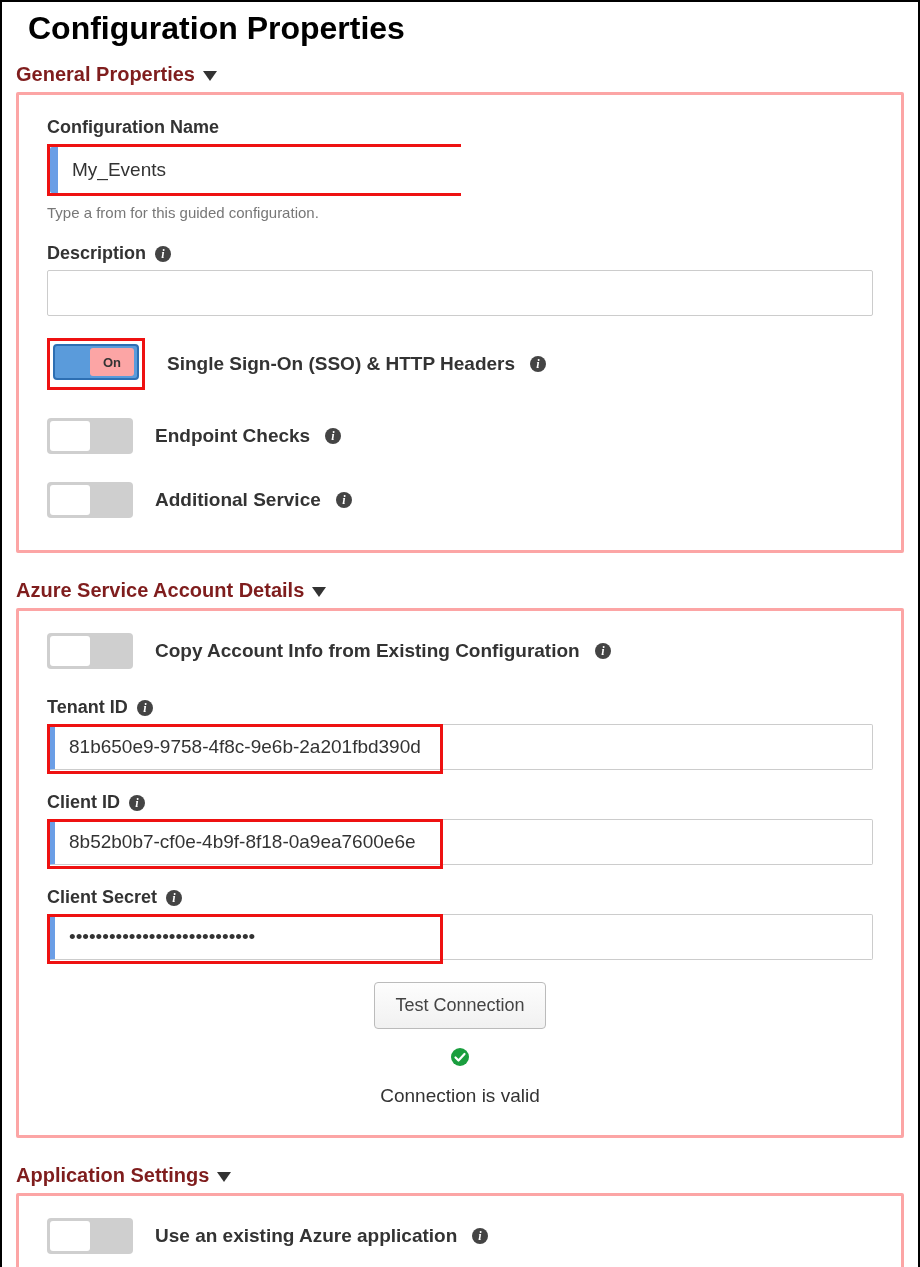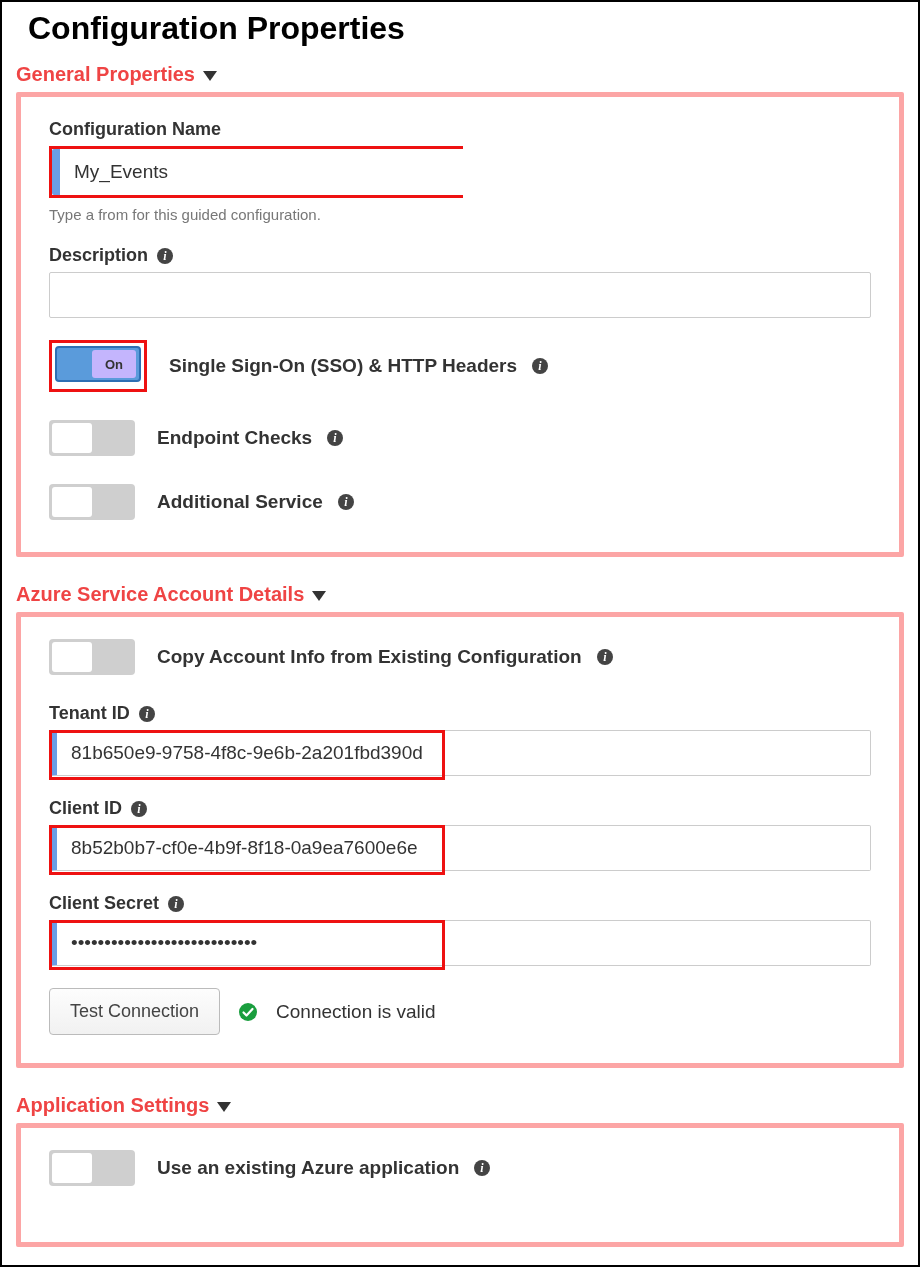--- a/index.html
+++ b/index.html
@@ -18,32 +18,32 @@
   }
   h1 {
     font-size: 32px;
     font-weight: bold;
     margin: 8px 0 16px 12px;
     color: #000;
   }
   .section-header {
     font-size: 20px;
     font-weight: bold;
-    color: #ef4444;
+    color: #7f1d1d;
     margin: 6px 0 6px 0;
     display: flex;
     align-items: center;
     gap: 8px;
     cursor: pointer;
   }
   .caret-down {
     display: inline-block;
   }
   .panel {
-    border: 5px solid #fca5a5;
+    border: 3px solid #fca5a5;
     border-radius: 2px;
     padding: 22px 28px 28px 28px;
     margin-bottom: 26px;
   }
   .field-label {
     font-size: 18px;
     font-weight: bold;
     color: #333;
     display: flex;
     align-items: center;
@@ -120,21 +120,21 @@
     border-radius: 3px;
   }
   .toggle.on {
     background: #5a9bdb;
     border: 2px solid #2d6fb3;
   }
   .toggle.on .knob {
     position: absolute;
     right: 3px; top: 2px;
     width: 44px; height: 28px;
-    background: #c4b5fd;
+    background: #fca5a5;
     border-radius: 3px;
     font-size: 13px;
     font-weight: bold;
     display: flex;
     align-items: center;
     justify-content: center;
     color: #333;
   }
   .toggle-wrap-red {
     border: 3px solid #e11;
@@ -157,20 +157,21 @@
     padding: 12px 20px;
     font-size: 18px;
     color: #444;
     cursor: pointer;
   }
   .test-row {
     display: flex;
     align-items: center;
     gap: 18px;
     margin-top: 10px;
+    flex-direction: column;
   }
   .success-icon { display:inline-flex; }
   .status-text { font-size: 19px; color: #333; }
 </style>
 </head>
 <body>
 
 <div class="outer">
   <h1>Configuration Properties</h1>
 

